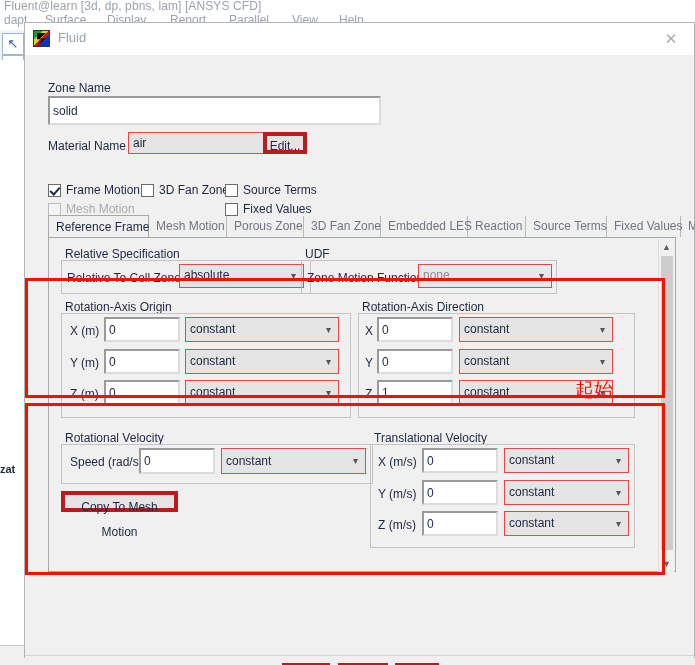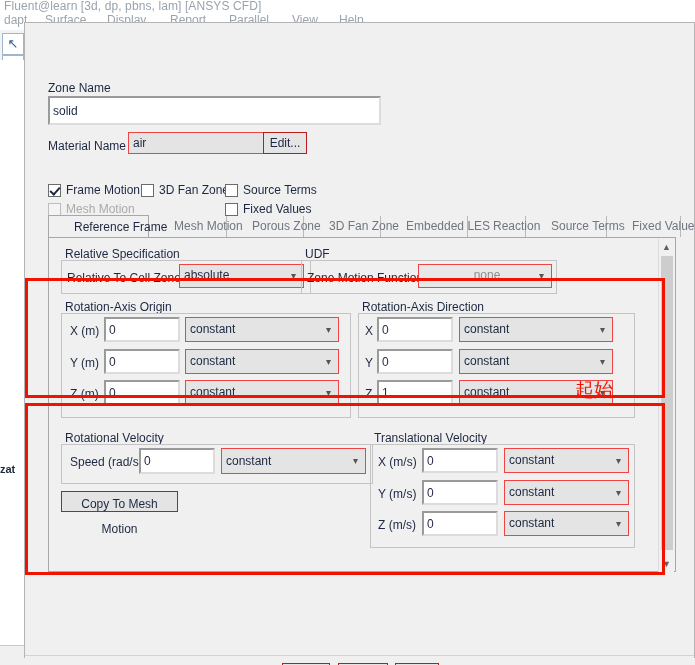--- a/index.html
+++ b/index.html
@@ -105,28 +105,28 @@
     outline: none; font-family: "Liberation Sans", sans-serif;
   }
   .textbox.sunken { border: 2px solid; border-color: #9a9a9a #dcdcdc #dcdcdc #9a9a9a; }
 
   .combo {
     position: absolute; background: #e4e4e4;
     border: 1px solid #ef4444; box-sizing: border-box;
     font-size: 12px; color: #1c2841; line-height: 20px; padding-left: 4px;
     white-space: nowrap; overflow: hidden;
   }
-  .combo.disabled { color: #8d8d8d; background: #e8e8e8; text-align: center; }
+  .combo.disabled { color: #8d8d8d; background: #e8e8e8; }
   .combo .arrow {
     position: absolute; right: 7px; top: 0; height: 100%;
     display: flex; align-items: center; font-size: 10px; color: #555;
   }
 
   .btn {
-    position: absolute; background: #e4e4e4; border: 1px solid #b91c1c;
+    position: absolute; background: #e4e4e4; border: 4px solid #b91c1c;
     box-sizing: border-box; font-size: 12px; color: #1c2841;
     text-align: center; font-family: "Liberation Sans", sans-serif;
     cursor: default;
   }
 
   .chk-row { position: absolute; display: flex; align-items: center; }
   .chk-box {
     width: 13px; height: 13px; border: 1px solid #6b6b6b; background: #fff;
     box-sizing: border-box; position: relative; flex: none;
   }
@@ -136,21 +136,21 @@
     width: 4px; height: 8px; border: solid #1c2841;
     border-width: 0 2px 2px 0; transform: rotate(42deg);
   }
   .chk-label { margin-left: 5px; font-size: 12px; color: #1c2841; white-space: nowrap; }
   .chk-label.disabled { color: #aaaaaa; }
 
   
   .tabstrip { position: absolute; left: 23px; top: 183px; width: 628px; height: 22px; }
   .tab {
     position: absolute; top: 0; height: 21px; line-height: 20px;
-    font-size: 12px; color: #6f7680; padding: 0 25px; white-space: nowrap;
+    font-size: 12px; color: #6f7680; padding: 0 7px; white-space: nowrap;
     border-right: 1px solid #b9b9b9; box-sizing: border-box;
   }
   .tab.active {
     color: #1c2841; background: #f0f0f0;
     border: 1px solid #a8a8a8; border-bottom: 1px solid #f0f0f0;
     height: 23px; line-height: 22px; top: -1px; font-weight: normal;
   }
 
   .tabpanel {
     position: absolute; left: 23px; top: 204px; width: 628px; height: 335px;
@@ -226,20 +226,25 @@
     <span class="bg-left-text">zat</span>
   </div>
 
   <div class="bg-bottom-strip">
     <div class="bg-bottom-cell" style="left:0;width:135px"></div>
     <div class="bg-bottom-cell" style="left:135px;width:120px"></div>
   </div>
 
   <div class="dialog">
 
+    <div class="titlebar">
+      <div class="title-icon"></div>
+      <div class="title-text">Fluid</div>
+      <div class="title-close">✕</div>
+    </div>
 
     <div class="dlg-body">
 
       <span class="lbl" style="left:23px;top:26px">Zone Name</span>
       <input class="textbox sunken" style="left: 23px; top: 41px; width: 333px; height: 29px;" type="text" value="solid">
 
       <span class="lbl" style="left:23px;top:84px">Material Name</span>
       <div class="combo" style="left:103px;top:77px;width:148px;height:22px">
         <span>air</span>
         <span class="arrow">▾</span>

